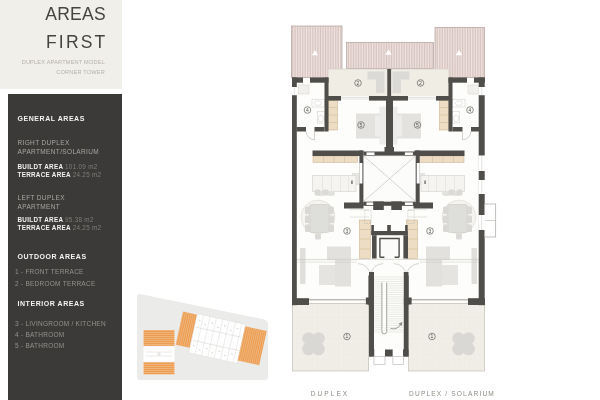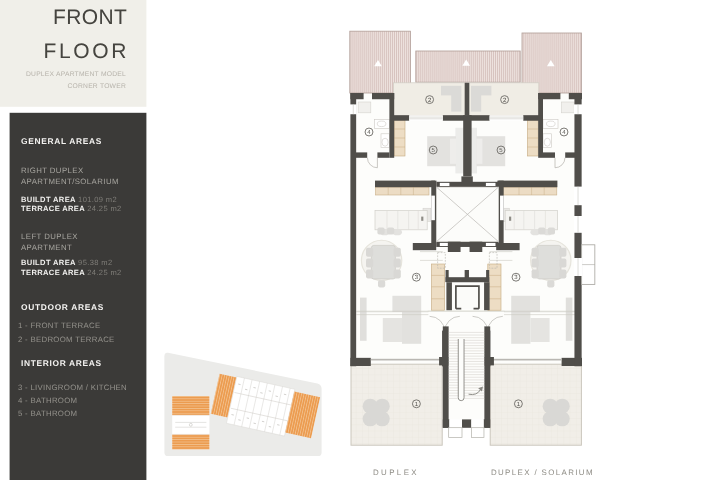--- a/index.html
+++ b/index.html
@@ -13,23 +13,23 @@
   .it{color:#a8a6a0;font-size:6.5px;letter-spacing:0.35px;white-space:nowrap;}
   .it2{color:#94928c;font-size:6.5px;letter-spacing:0.25px;white-space:nowrap;}
   .al{color:#f2f1ef;font-weight:bold;font-size:6.3px;letter-spacing:0.3px;white-space:nowrap;}
   .av{color:#7f7d78;font-weight:normal;}
 </style>
 </head>
 <body>
 
 <div class="abs" style="left:0;top:0;width:122px;height:89px;background:#f0efe9;"></div>
 
-<div class="abs hdr-title" style="left:0;top:4.5px;letter-spacing:0.3px;width:106px;">FRONT</div>
-
-<div class="abs hdr-title" style="left:0;top:33px;letter-spacing:2.2px;width:107.5px;">FLOOR</div>
+<div class="abs hdr-title" style="left:0;top:4.5px;letter-spacing:0.3px;width:106px;">AREAS</div>
+
+<div class="abs hdr-title" style="left:0;top:33px;letter-spacing:2.2px;width:107.5px;">FIRST</div>
 
 <div class="abs hdr-sub" style="left:0;top:59px;">DUPLEX APARTMENT MODEL</div>
 
 <div class="abs hdr-sub" style="left:0;top:68.5px;">CORNER TOWER</div>
 
 <div class="abs" style="left:8px;top:94px;width:114px;height:306px;background:#3b3a38;"></div>
 
 <div class="abs h1t" style="left:17.5px;top:114.5px;">GENERAL AREAS</div>
 
 <div class="abs it" style="left:17.5px;top:138.5px;">RIGHT DUPLEX</div>

